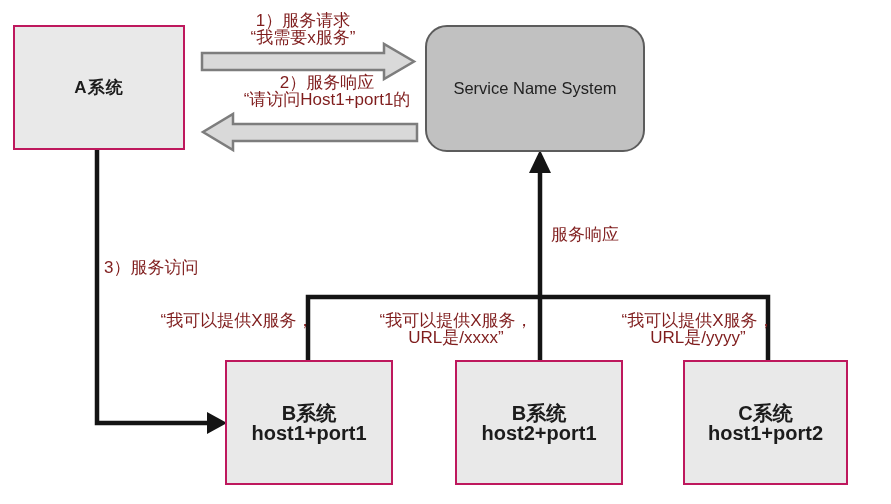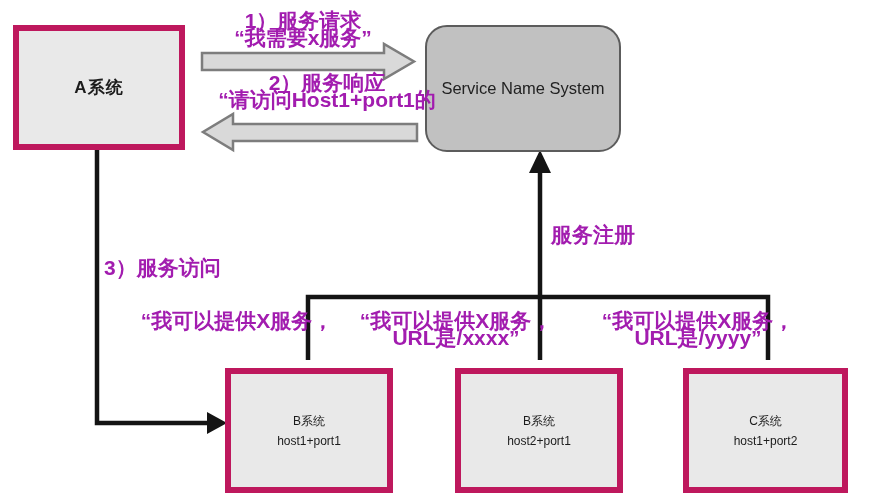--- a/index.html
+++ b/index.html
@@ -19,60 +19,60 @@
     position: absolute;
     left: 0;
     top: 0;
     width: 891px;
     height: 504px;
   }
   .box {
     position: absolute;
     box-sizing: border-box;
     background: #e9e9e9;
-    border: 6px solid #be185d;
+    border: 2px solid #be185d;
     display: flex;
     flex-direction: column;
     align-items: center;
     justify-content: center;
     text-align: center;
     color: #1c1c1c;
   }
   .box-a {
     left: 13px; top: 25px;
     width: 172px; height: 125px;
     font-size: 17px;
     font-weight: bold;
     letter-spacing: 1px;
   }
   .box-sns {
     left: 425px; top: 25px;
-    width: 196px; height: 127px;
+    width: 220px; height: 127px;
     background: #c1c1c1;
     border: 2px solid #5c5c5c;
     border-radius: 22px;
     font-size: 16.5px;
     font-weight: normal;
     color: #222222;
   }
   .box-bottom {
     width: 168px; height: 125px;
-    top: 368px;
-    font-size: 12px;
-    font-weight: normal;
+    top: 360px;
+    font-size: 20px;
+    font-weight: bold;
     line-height: 20px;
   }
   .box-b1 { left: 225px; }
   .box-b2 { left: 455px; }
   .box-c  { left: 683px; width: 165px; text-align: right; }
   .lbl {
     position: absolute;
-    color: #a21caf;
-    font-size: 21px;
-    font-weight: bold;
+    color: #7f1d1d;
+    font-size: 17px;
+    font-weight: normal;
     line-height: 17px;
     white-space: nowrap;
   }
   .lbl.centered {
     transform: translateX(-50%);
     text-align: center;
   }
 </style>
 </head>
 <body>
@@ -125,21 +125,21 @@
   <div class="lbl centered" style="left:327px; top:74px;">
     <div>2）服务响应</div>
     <div>“请访问Host1+port1的</div>
   </div>
 
   <div class="lbl" style="left:104px; top:259px;">
     <span>3）服务访问</span>
   </div>
 
   <div class="lbl" style="left:551px; top:226px;">
-    <span>服务注册</span>
+    <span>服务响应</span>
   </div>
 
   <div class="lbl centered" style="left:237px; top:312px;">
     <div>“我可以提供X服务，</div>
   </div>
 
   <div class="lbl centered" style="left:456px; top:312px;">
     <div>“我可以提供X服务，</div>
     <div>URL是/xxxx”</div>
   </div>

